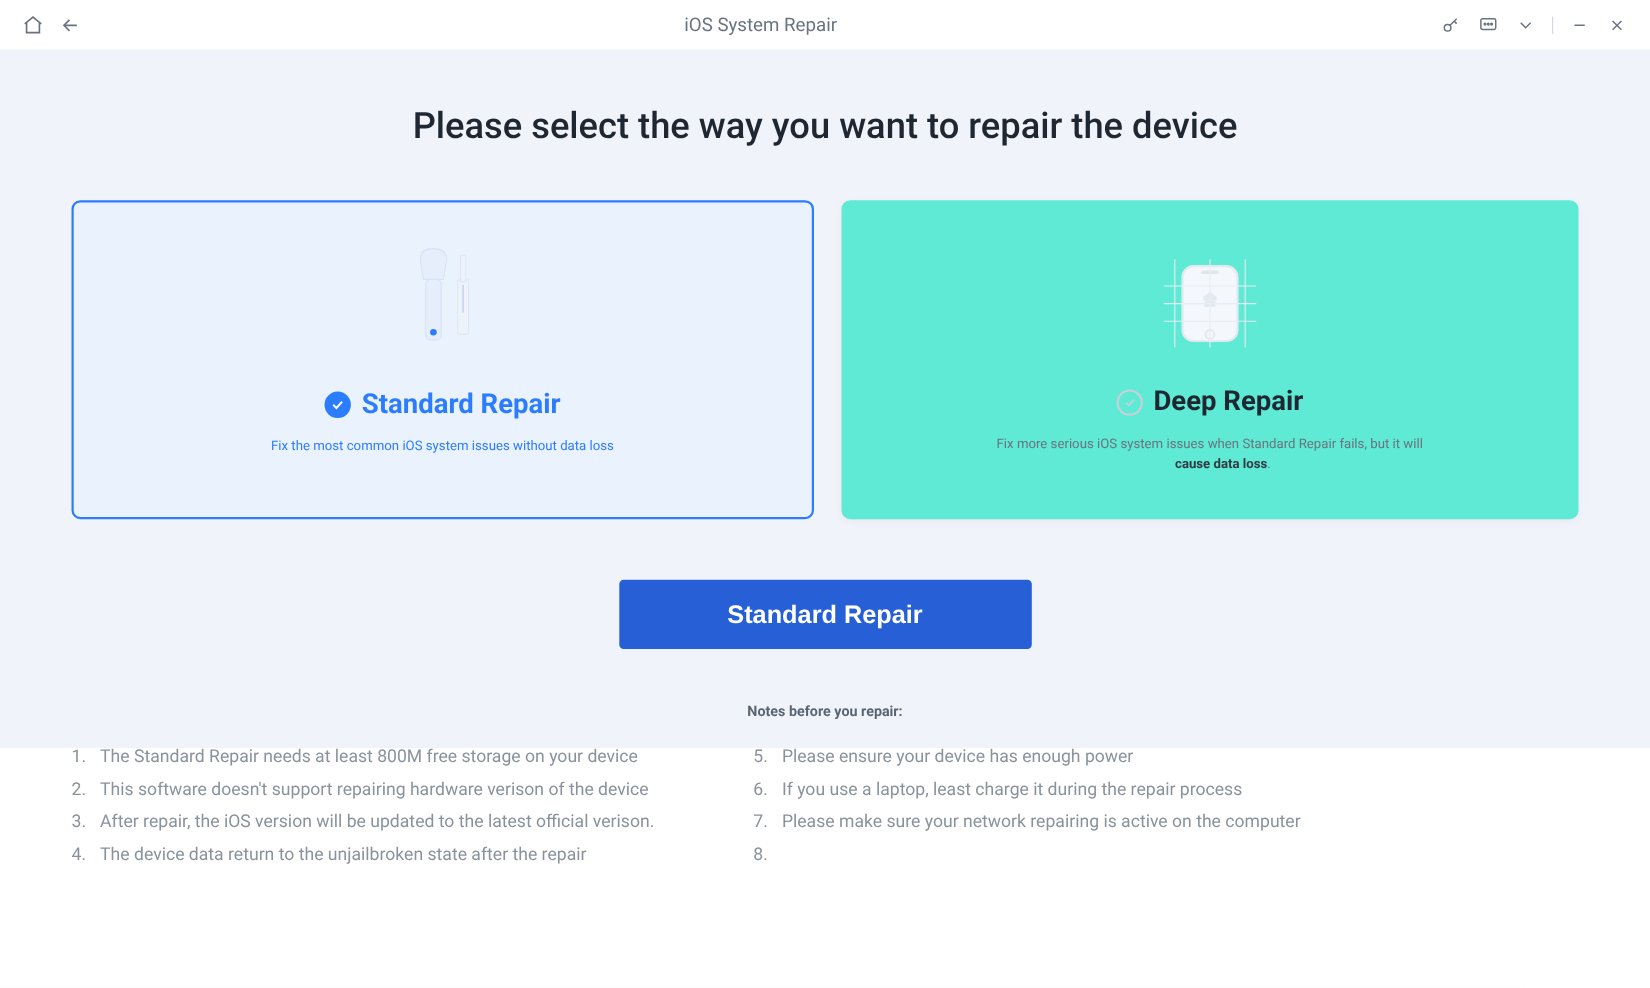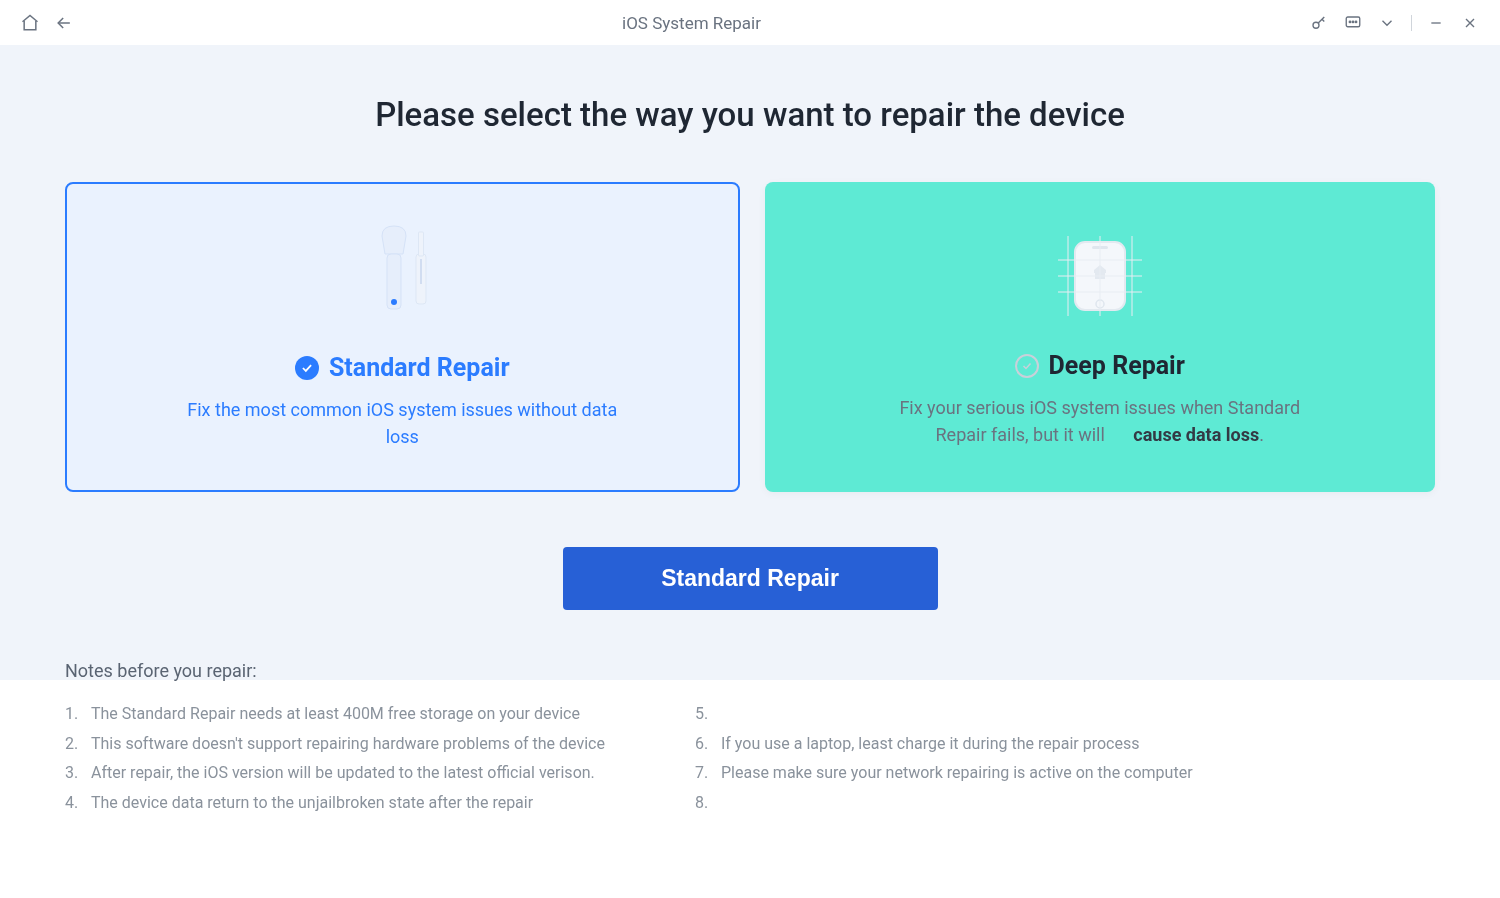--- a/index.html
+++ b/index.html
@@ -115,21 +115,21 @@
     .check-circle.outline {
       border: 2px solid #c9d0d9;
     }
     .card-title {
       font-size: 25px;
       font-weight: 700;
     }
     .card.selected .card-title { color: #2b7cff; }
     .card:not(.selected) .card-title { color: #1f2733; }
     .card-desc {
-      font-size: 18px;
+      font-size: 12px;
       line-height: 1.5;
       max-width: 430px;
     }
     .card.selected .card-desc { color: #2b7cff; }
     .card:not(.selected) .card-desc { color: #6a7380; }
     .card-desc .bold { font-weight: 700; color: #333a45; margin-left: 24px; }
     .primary-btn {
       background: #2760d6;
       color: #fff;
       font-size: 23px;
@@ -139,24 +139,25 @@
       padding: 18px 0;
       width: 375px;
       cursor: pointer;
       margin-bottom: 50px;
     }
     .notes-section {
       width: 100%;
       align-self: flex-start;
     }
     .notes-title {
-      font-size: 18px;
-      font-weight: 400;
+      font-size: 13px;
+      font-weight: 700;
       color: #5a6472;
       margin-bottom: 18px;
+      text-align: center;
     }
     .notes-cols {
       display: flex;
       gap: 90px;
     }
     .notes-list {
       list-style: none;
       color: #8a929c;
       font-size: 16px;
       line-height: 1.85;
@@ -275,51 +276,52 @@
       </div>
       <div class="card-title-row">
         <div class="check-circle outline">
           <svg width="12" height="12" viewBox="0 0 24 24" fill="none" stroke="#c9d0d9" stroke-width="3">
               <path d="M5 12l5 5 9-10"></path>
             </svg>
         </div>
         <div class="card-title">Deep Repair</div>
       </div>
       <div class="card-desc">
-        <span>Fix your serious iOS system issues when Standard Repair fails, but it will </span><span class="bold">cause data loss</span><span>.</span>
+        <span>Fix more serious iOS system issues when Standard Repair fails, but it will </span><span class="bold">cause data loss</span><span>.</span>
       </div>
     </div>
   </div>
 
   <button class="primary-btn">Standard Repair</button>
 
   <div class="notes-section">
     <div class="notes-title">Notes before you repair:</div>
     <div class="notes-cols">
       <ul class="notes-list">
         <li>
             <span class="note-num">1.</span>
-            <span>The Standard Repair needs at least 400M free storage on your device</span>
+            <span>The Standard Repair needs at least 800M free storage on your device</span>
           </li>
         <li>
             <span class="note-num">2.</span>
-            <span>This software doesn't support repairing hardware problems of the device</span>
+            <span>This software doesn't support repairing hardware verison of the device</span>
           </li>
         <li>
             <span class="note-num">3.</span>
             <span>After repair, the iOS version will be updated to the latest official verison.</span>
           </li>
         <li>
             <span class="note-num">4.</span>
             <span>The device data return to the unjailbroken state after the repair</span>
           </li>
       </ul>
       <ul class="notes-list">
         <li>
             <span class="note-num">5.</span>
+            <span>Please ensure your device has enough power</span>
           </li>
         <li>
             <span class="note-num">6.</span>
             <span>If you use a laptop, least charge it during the repair process</span>
           </li>
         <li>
             <span class="note-num">7.</span>
             <span>Please make sure your network repairing is active on the computer</span>
           </li>
         <li>

